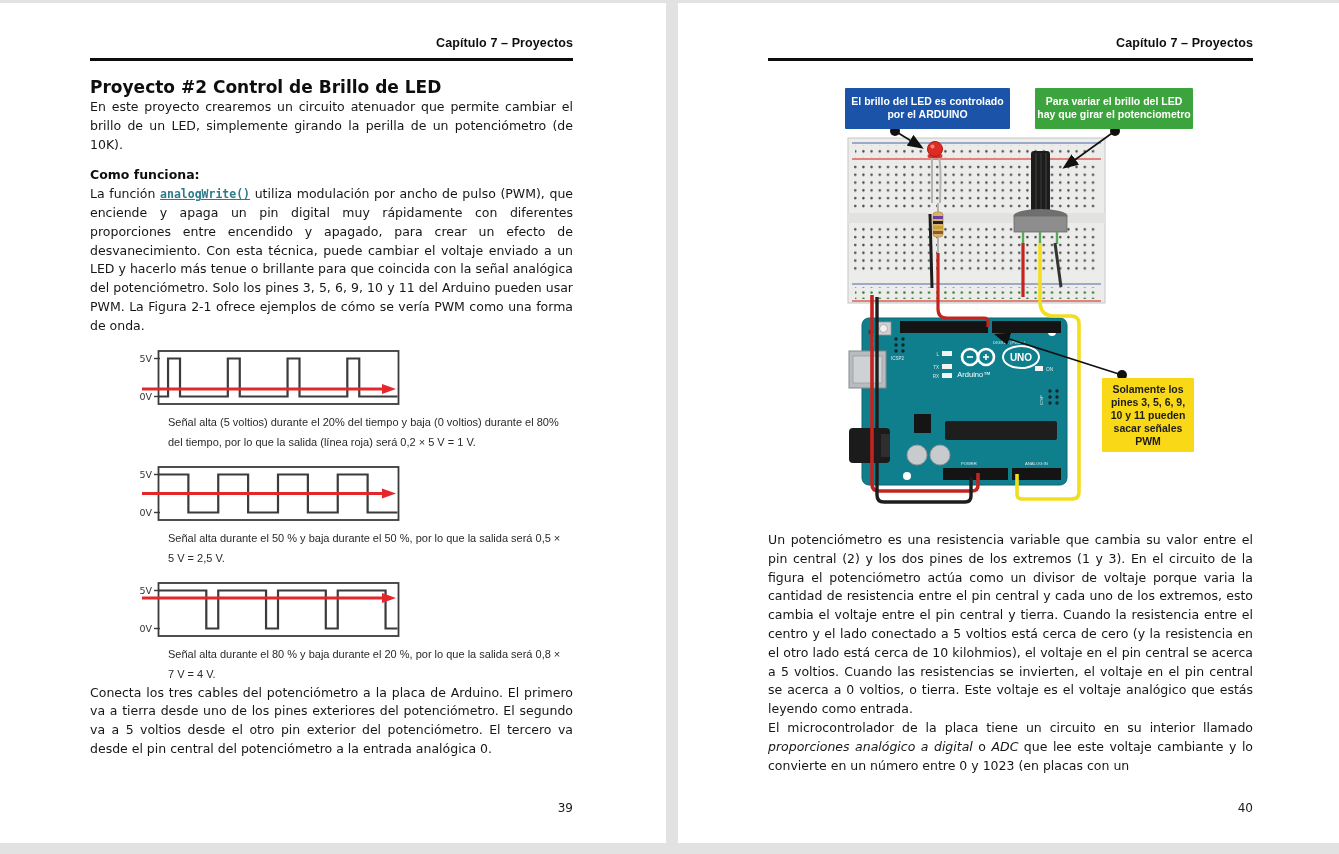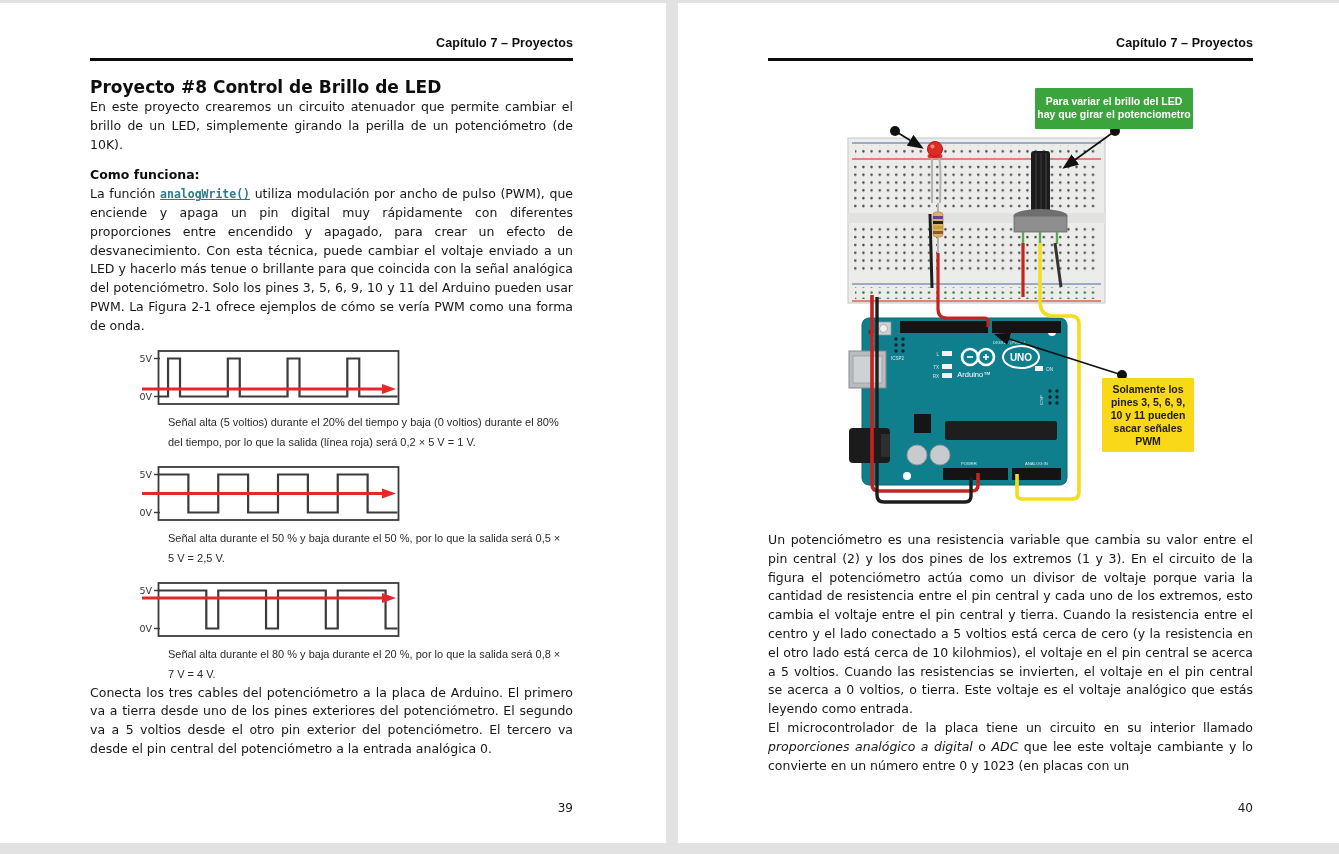--- a/index.html
+++ b/index.html
@@ -60,21 +60,21 @@
   .callout.yellow{left:259px;top:293px;width:92px;height:74px;color:#1c1c1c;font-size:10.5px;line-height:13px;padding:5px 3px;}
   .fig-spacer{height:452px;margin-top:18px;}
 </style>
 </head>
 <body>
 
 <div class="page" id="page-left">
   <div class="inner">
     <div class="phead">Capítulo 7 – Proyectos</div>
     <hr class="prule">
-    <h1 class="doc-title">Proyecto #8 Control de Brillo de LED</h1>
+    <h1 class="doc-title">Proyecto #2 Control de Brillo de LED</h1>
     <p class="body mt4">En este proyecto crearemos un circuito atenuador que permite cambiar el brillo de un LED, simplemente girando la perilla de un potenciómetro (de 10K).</p>
     <h2 class="sub">Como funciona:</h2>
     <p class="body"><span>La función </span><span class="code-link">analogWrite()</span><span> utiliza modulación por ancho de pulso (PWM), que enciende y apaga un pin digital muy rápidamente con diferentes proporciones entre encendido y apagado, para crear un efecto de desvanecimiento. Con esta técnica, puede cambiar el voltaje enviado a un LED y hacerlo más tenue o brillante para que coincida con la señal analógica del potenciómetro. Solo los pines 3, 5, 6, 9, 10 y 11 del Arduino pueden usar PWM. La Figura 2-1 ofrece ejemplos de cómo se vería PWM como una forma de onda.</span></p>
 
     <div class="figs">
       <div class="wave-block">
         <svg class="wave-svg" width="275" height="56">
           <rect x="28.5" y="1" width="240" height="53" fill="#ffffff" stroke="#3b3b3b" stroke-width="1.8"></rect>
           <line x1="24" y1="8.5" x2="30" y2="8.5" stroke="#3b3b3b" stroke-width="1.4"></line>
           <line x1="24" y1="46.5" x2="30" y2="46.5" stroke="#3b3b3b" stroke-width="1.4"></line>
@@ -271,18 +271,19 @@
       <g>
         <circle cx="52" cy="46" r="5" fill="#111111"></circle>
         <line x1="52" y1="46" x2="78" y2="62" stroke="#111111" stroke-width="1.6" marker-end="url(#ah)"></line>
         <circle cx="272" cy="46" r="5" fill="#111111"></circle>
         <line x1="272" y1="46" x2="222" y2="82" stroke="#111111" stroke-width="1.6" marker-end="url(#ah)"></line>
         <circle cx="279" cy="290" r="5" fill="#111111"></circle>
         <line x1="279" y1="290" x2="154" y2="250" stroke="#111111" stroke-width="1.6" marker-end="url(#ah)"></line>
       </g>
     </svg>
 
+    <div class="callout blue" style="background:#1a53a8">El brillo del LED es controlado por el ARDUINO</div>
     <div class="callout green" style="background:#3ca43c">Para variar el brillo del LED hay que girar el potenciometro</div>
     <div class="callout yellow" style="background:#f8d817">Solamente los pines 3, 5, 6, 9, 10 y 11 pueden sacar señales PWM</div>
   </div>
 
   <div class="page-number">40</div>
 </div>
 
 </body></html>

